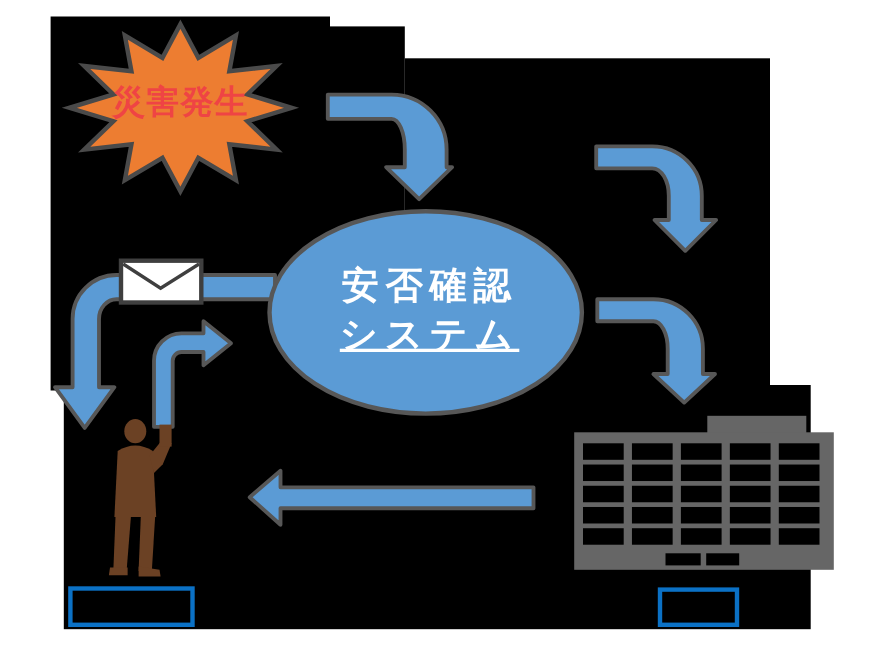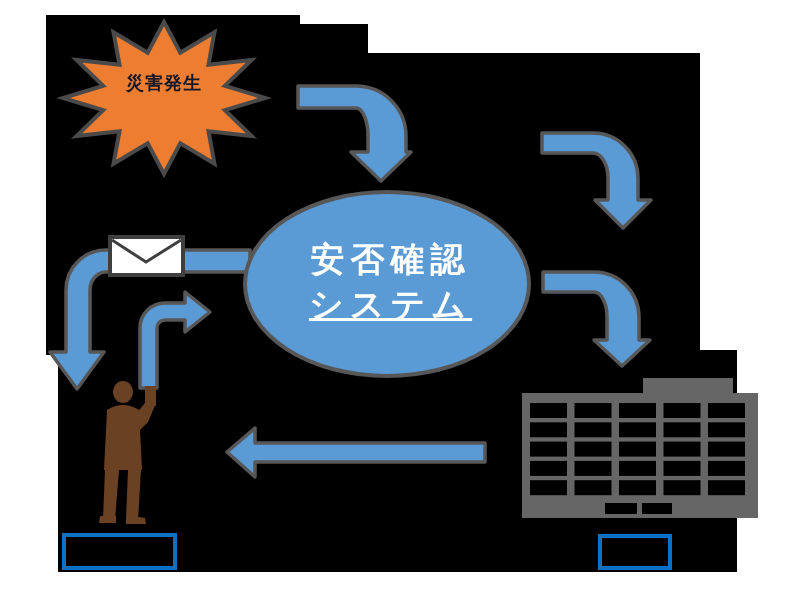--- a/index.html
+++ b/index.html
@@ -16,25 +16,25 @@
   .ellipse{fill:#5B9BD5;stroke:#575757;stroke-width:4;}
   .mail{fill:#ffffff;stroke:#3f3f3f;stroke-width:4;}
   .mailflap{fill:none;stroke:#3f3f3f;stroke-width:3;}
   .person{fill:#6B4124;stroke:none;}
   .bld{fill:#666666;stroke:none;}
   .win{fill:#000000;stroke:none;}
   .labelbox{position:absolute;border:4px solid #0B71C5;background:transparent;box-sizing:border-box;}
   #person-box{left:62px;top:533px;width:115px;height:37px;}
   #company-box{left:598px;top:534px;width:74px;height:36px;}
   .lbl{position:absolute;text-align:center;font-weight:bold;}
-  #disaster-label{left:63px;top:70px;width:202px;font-size:18px;line-height:26px;
-    letter-spacing:1px;color:#0f172a;}
+  #disaster-label{left:63px;top:81px;width:202px;font-size:30px;line-height:26px;
+    letter-spacing:1px;color:#ef4444;}
   .syslbl{left:245px;width:285px;font-size:34px;line-height:40px;letter-spacing:6px;
     text-indent:6px;color:#ffffff;}
-  #sys-line1{top:240px;font-family:Liberation Serif, serif;}
+  #sys-line1{top:240px;}
   #sys-line2{top:284px;text-decoration:underline;}
 </style>
 </head>
 <body>
 
 <div class="stage">
 
   <div class="bg-block" id="bg-r1a"></div>
   <div class="bg-block" id="bg-r1b"></div>
   <div class="bg-block" id="bg-r2"></div>

